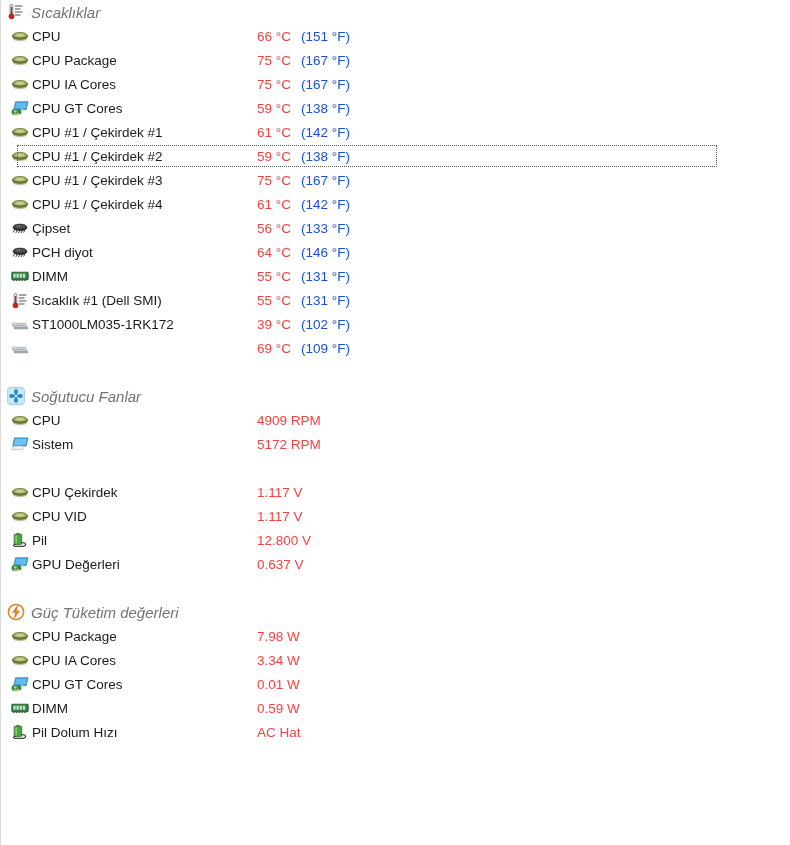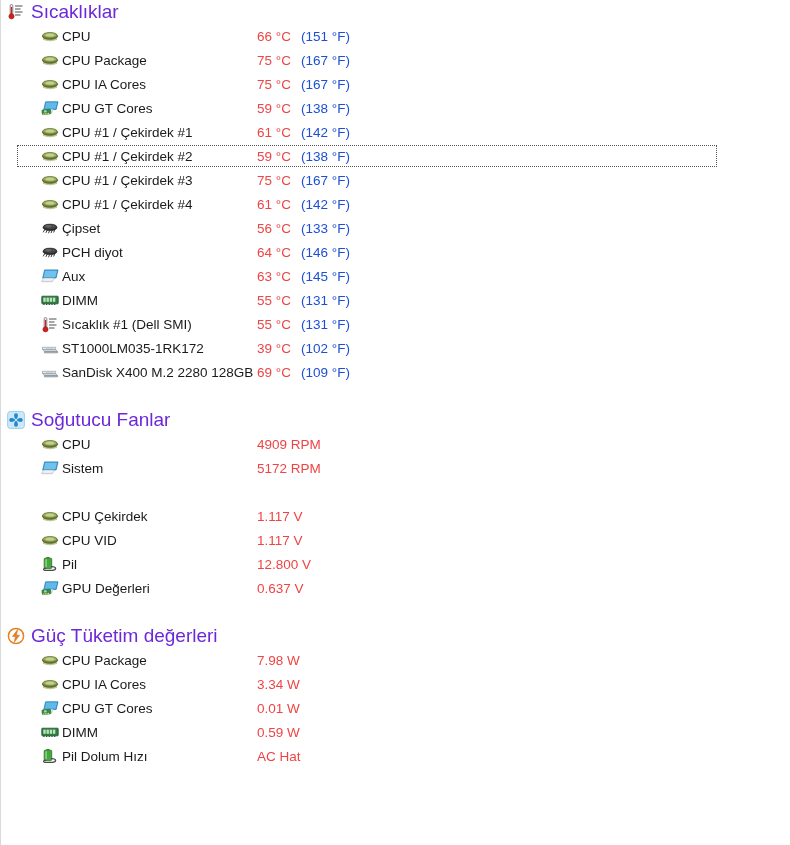--- a/index.html
+++ b/index.html
@@ -33,30 +33,31 @@
     padding-left: 6px;
     box-sizing: border-box;
   }
   .section-header .hdr-icon {
     width: 18px; height: 18px;
     margin-right: 6px;
     flex: 0 0 18px;
     position: relative;
   }
   .section-header .hdr-label {
-    font-size: 19px;
-    color: #6d28d9;
+    font-size: 15px;
+    color: #737373;
     white-space: nowrap;
+    font-style: italic;
   }
   .rows { position: relative; }
   .row {
     display: flex;
     align-items: center;
     height: 24px;
-    padding-left: 40px;
+    padding-left: 10px;
     box-sizing: border-box;
     position: relative;
   }
   .row.focused::after {
     content: "";
     position: absolute;
     left: 16px;
     right: 73px;
     top: 1px;
     bottom: 1px;
@@ -292,31 +293,20 @@
         <ellipse cx="9" cy="7.6" rx="7" ry="3" fill="#2e2e2e" stroke="#181818" stroke-width="0.6"></ellipse>
         <ellipse cx="9" cy="6.7" rx="6.6" ry="2.6" fill="#4a4a4a" stroke="#1f1f1f" stroke-width="0.5"></ellipse>
         <ellipse cx="7.6" cy="6.2" rx="3" ry="1.1" fill="#6e6e6e" opacity="0.8"></ellipse>
       </svg></span>
           <span class="r-label">PCH diyot</span>
           <span class="r-value">64 °C</span>
           <span class="r-value2">(146 °F)</span>
         </div>
         <div class="row">
           <span class="r-icon"><svg viewBox="0 0 18 16" width="18" height="16">
-        <path d="M3.6 1.9 L17 1.9 L15.1 10 L1.7 10 Z" fill="#3aa0dd" stroke="#1d73a8" stroke-width="0.7"></path>
-        <path d="M4.3 2.7 L16 2.7 L14.4 9.2 L2.7 9.2 Z" fill="#7ecbf0" opacity="0.8"></path>
-        <path d="M0.8 13.4 L11.6 13.4 L13.4 10 L2.6 10 Z" fill="#eef2f5" stroke="#9fb0ba" stroke-width="0.6"></path>
-        <path d="M0.8 13.4 L11.6 13.4 L11.2 14.2 L0.6 14.2 Z" fill="#c9d4da"></path>
-      </svg></span>
-          <span class="r-label">Aux</span>
-          <span class="r-value">63 °C</span>
-          <span class="r-value2">(145 °F)</span>
-        </div>
-        <div class="row">
-          <span class="r-icon"><svg viewBox="0 0 18 16" width="18" height="16">
         <rect x="0.8" y="4.2" width="16.4" height="7.6" rx="0.6" fill="#2f7d3f" stroke="#1b5227" stroke-width="0.8"></rect>
         <g fill="#b9e3c2">
           <rect x="2.3" y="5.6" width="2.4" height="4.2"></rect>
           <rect x="5.5" y="5.6" width="2.4" height="4.2"></rect>
           <rect x="8.7" y="5.6" width="2.4" height="4.2"></rect>
           <rect x="11.9" y="5.6" width="2.4" height="4.2"></rect>
         </g>
         <g fill="#1b5227">
           <rect x="2.3" y="11.8" width="1.3" height="1.1"></rect>
           <rect x="5" y="11.8" width="1.3" height="1.1"></rect>
@@ -356,21 +346,20 @@
           <span class="r-value">39 °C</span>
           <span class="r-value2">(102 °F)</span>
         </div>
         <div class="row">
           <span class="r-icon"><svg viewBox="0 0 18 16" width="18" height="16">
         <path d="M1.4 9.4 L14.6 9.4 L16.6 11.6 L3.4 11.6 Z" fill="#cfd6db" stroke="#8f9aa2" stroke-width="0.7"></path>
         <path d="M1.4 9.4 L14.6 9.4 L14.6 7.3 L1.4 7.3 Z" fill="#eef2f5" stroke="#8f9aa2" stroke-width="0.7"></path>
         <path d="M3.4 11.6 L16.6 11.6 L16.6 12.9 L3.4 12.9 Z" fill="#aeb8bf" stroke="#7d878e" stroke-width="0.6"></path>
         <line x1="5" y1="8.3" x2="12.5" y2="8.3" stroke="#b4bec5" stroke-width="0.7"></line>
       </svg></span>
-          <span class="r-label">SanDisk X400 M.2 2280 128GB</span>
           <span class="r-value">69 °C</span>
           <span class="r-value2">(109 °F)</span>
         </div>
       </div>
     </div>
     <div class="gap"></div>
     <div class="section">
       <div class="section-header">
         <span class="hdr-icon"><svg viewBox="0 0 18 18" width="18" height="18">
         <rect x="0.6" y="0.6" width="16.8" height="16.8" rx="2.6" fill="#cfe8f7" stroke="#8fc4e4" stroke-width="0.8"></rect>

